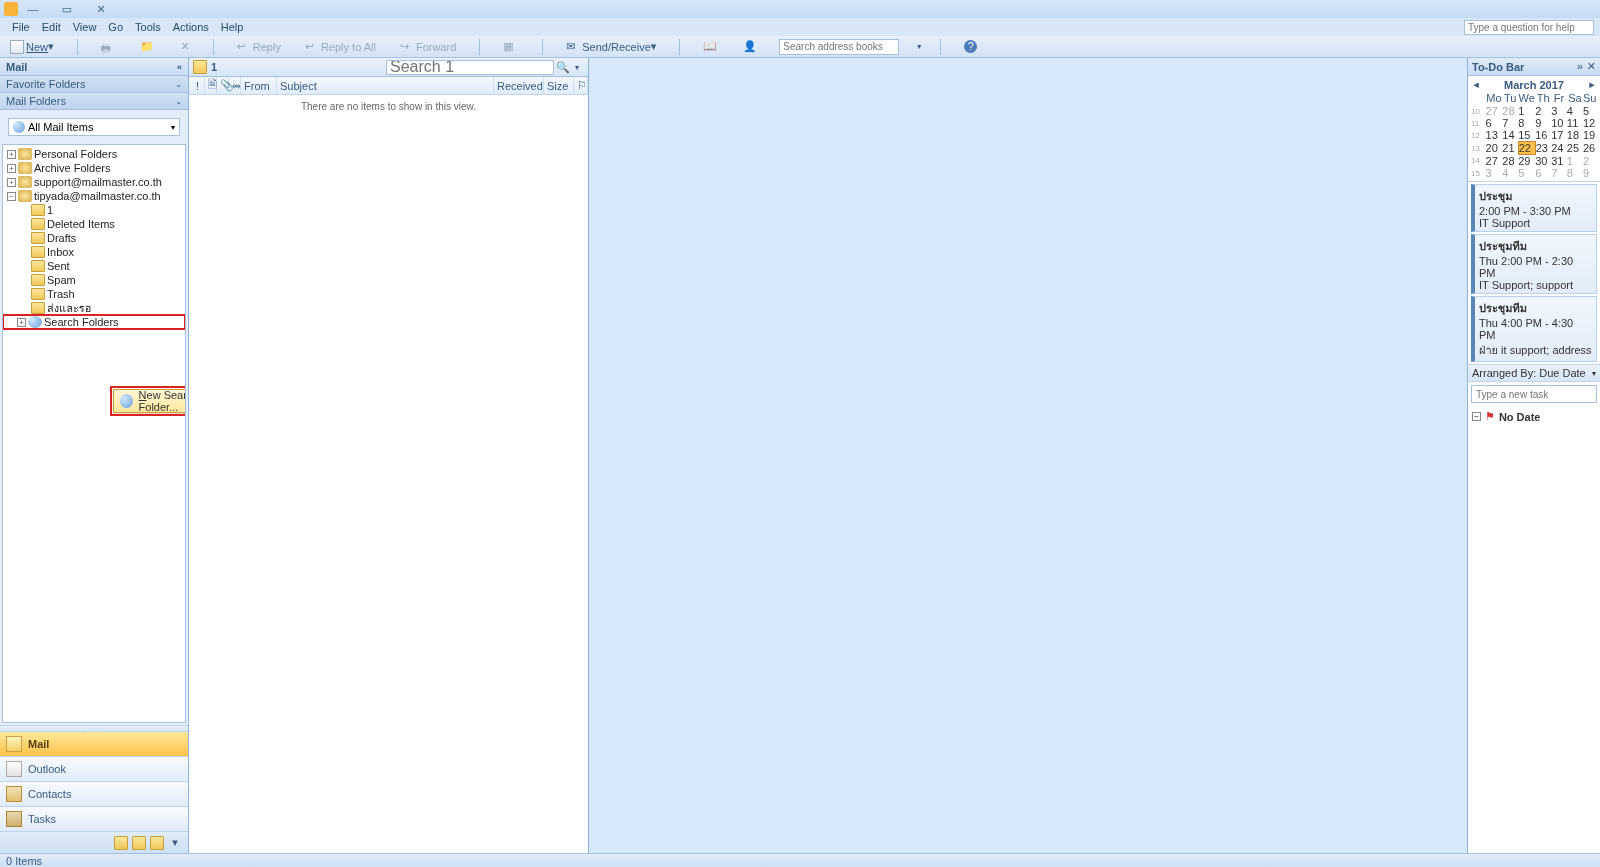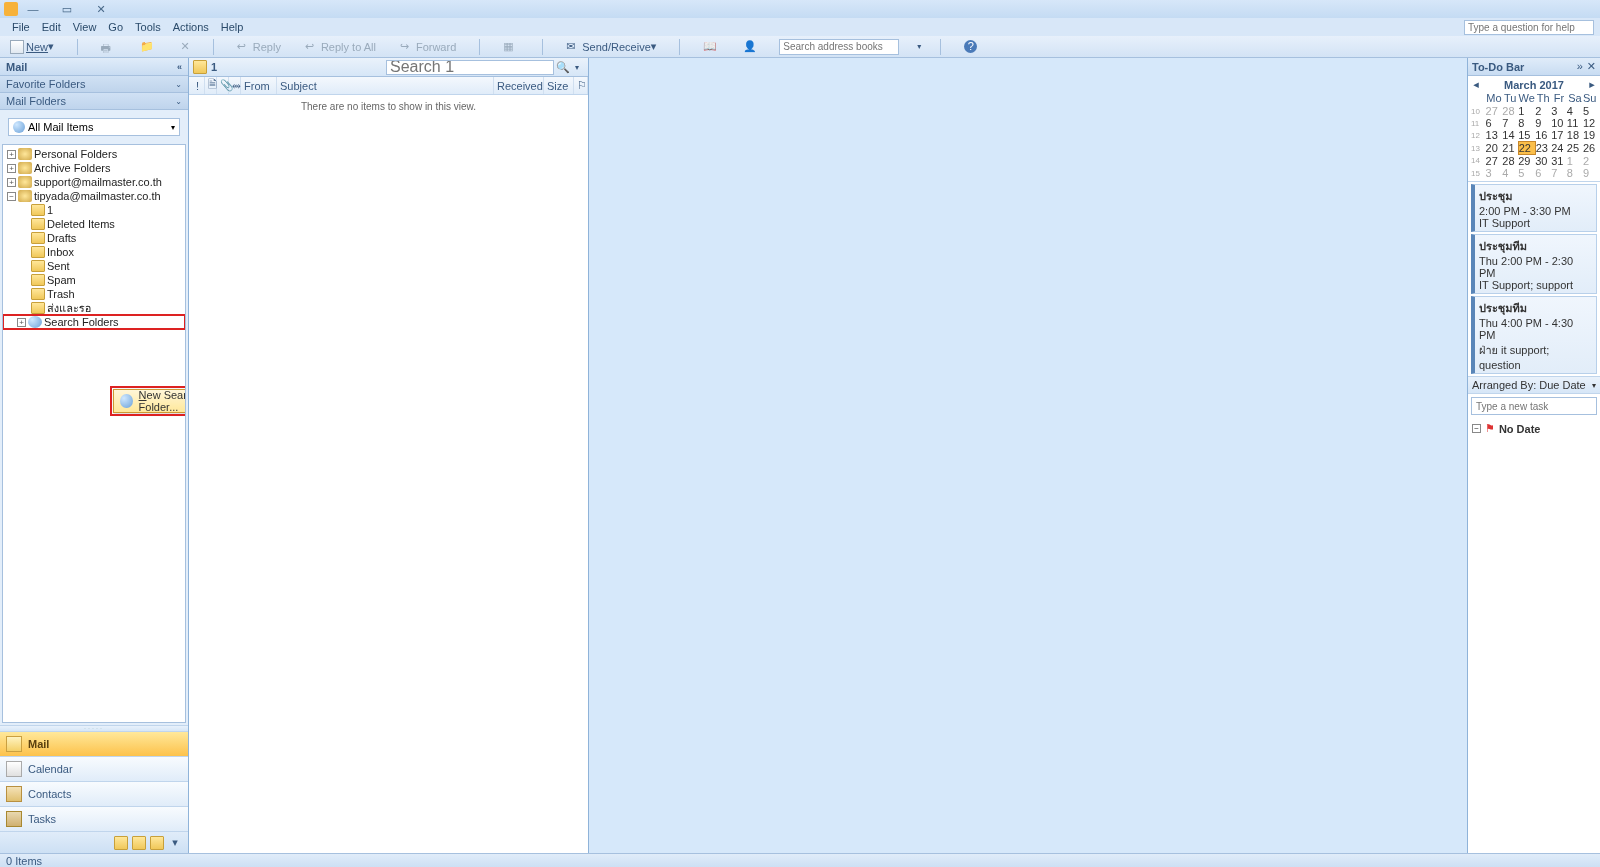--- a/index.html
+++ b/index.html
@@ -268,21 +268,21 @@
       </div>
     </div>
 
     <div class="nav-grip">·····</div>
     <div class="nav-btn active">
         <span class="nico ico-mail"></span>
         <span>Mail</span>
       </div>
     <div class="nav-btn">
         <span class="nico ico-cal"></span>
-        <span>Calendar</span>
+        <span>Outlook</span>
       </div>
     <div class="nav-btn">
         <span class="nico ico-contact"></span>
         <span>Contacts</span>
       </div>
     <div class="nav-btn">
         <span class="nico ico-task"></span>
         <span>Tasks</span>
       </div>
     <div class="nav-strip">
@@ -415,21 +415,21 @@
           <div>IT Support</div>
         </div>
         <div class="appt">
           <div class="t1">ประชุมทีม</div>
           <div>Thu 2:00 PM - 2:30 PM</div>
           <div>IT Support; support</div>
         </div>
         <div class="appt">
           <div class="t1">ประชุมทีม</div>
           <div>Thu 4:00 PM - 4:30 PM</div>
-          <div>ฝ่าย it support; question</div>
+          <div>ฝ่าย it support; address</div>
         </div>
       </div>
     <div class="arranged">
         <span>Arranged By: Due Date</span>
         <span style="margin-left:auto;font-size:8px">▾</span>
       </div>
     <div class="newtask"><input placeholder="Type a new task" style=""></div>
     <div class="taskgroup">
       <span class="exp">−</span>
       <span class="flag">⚑</span>

